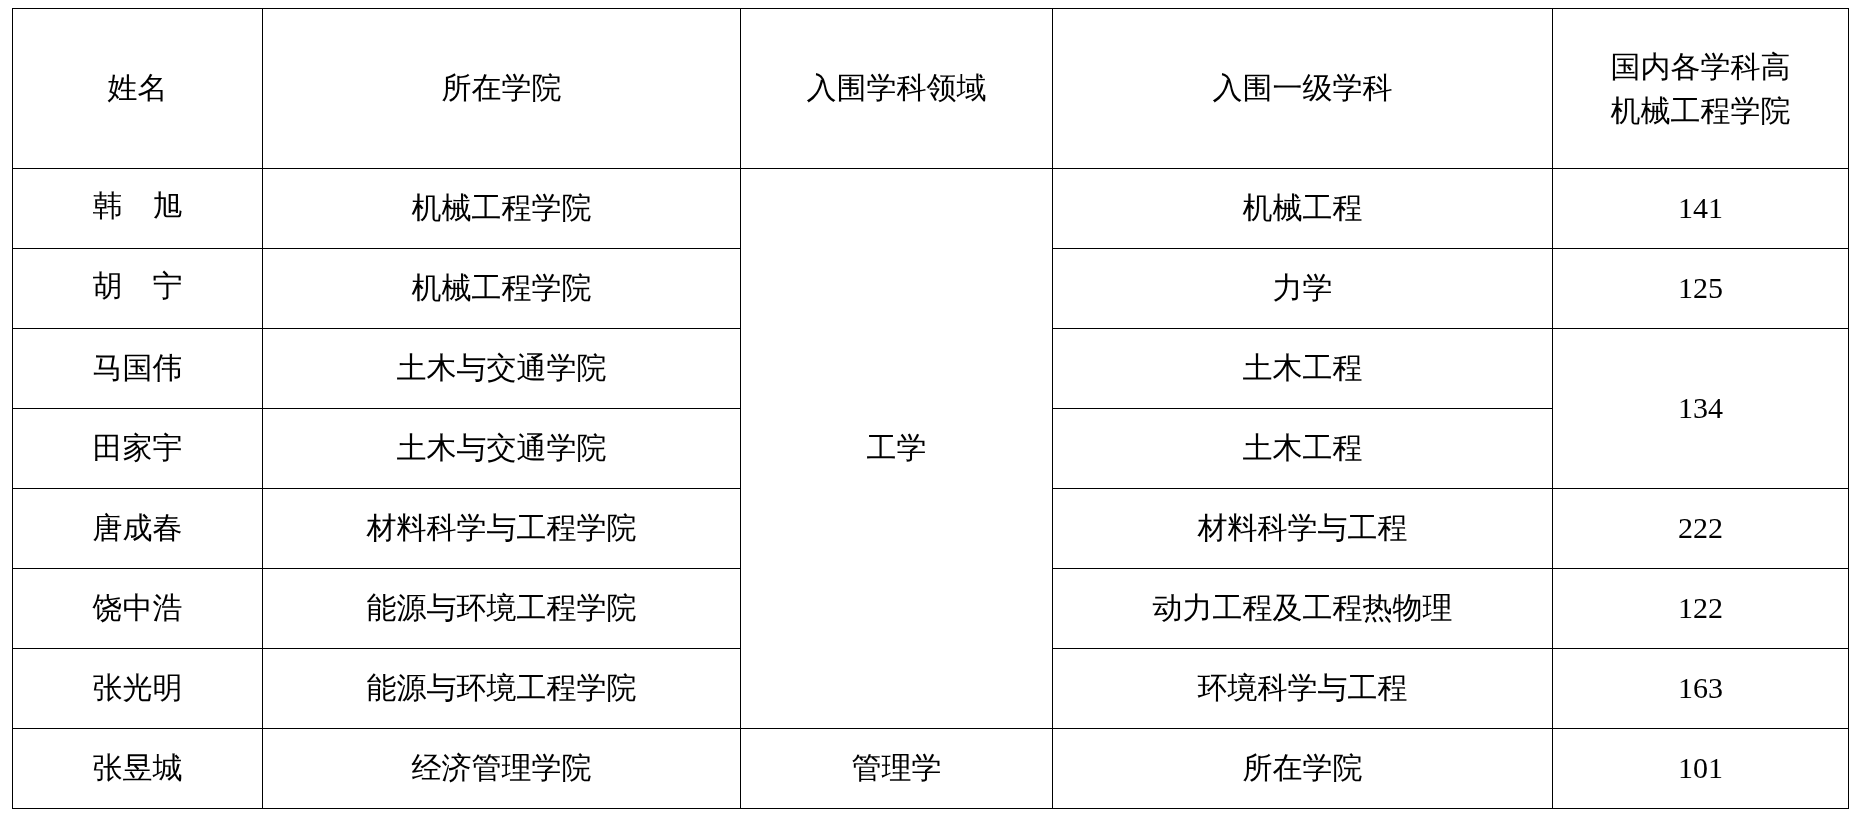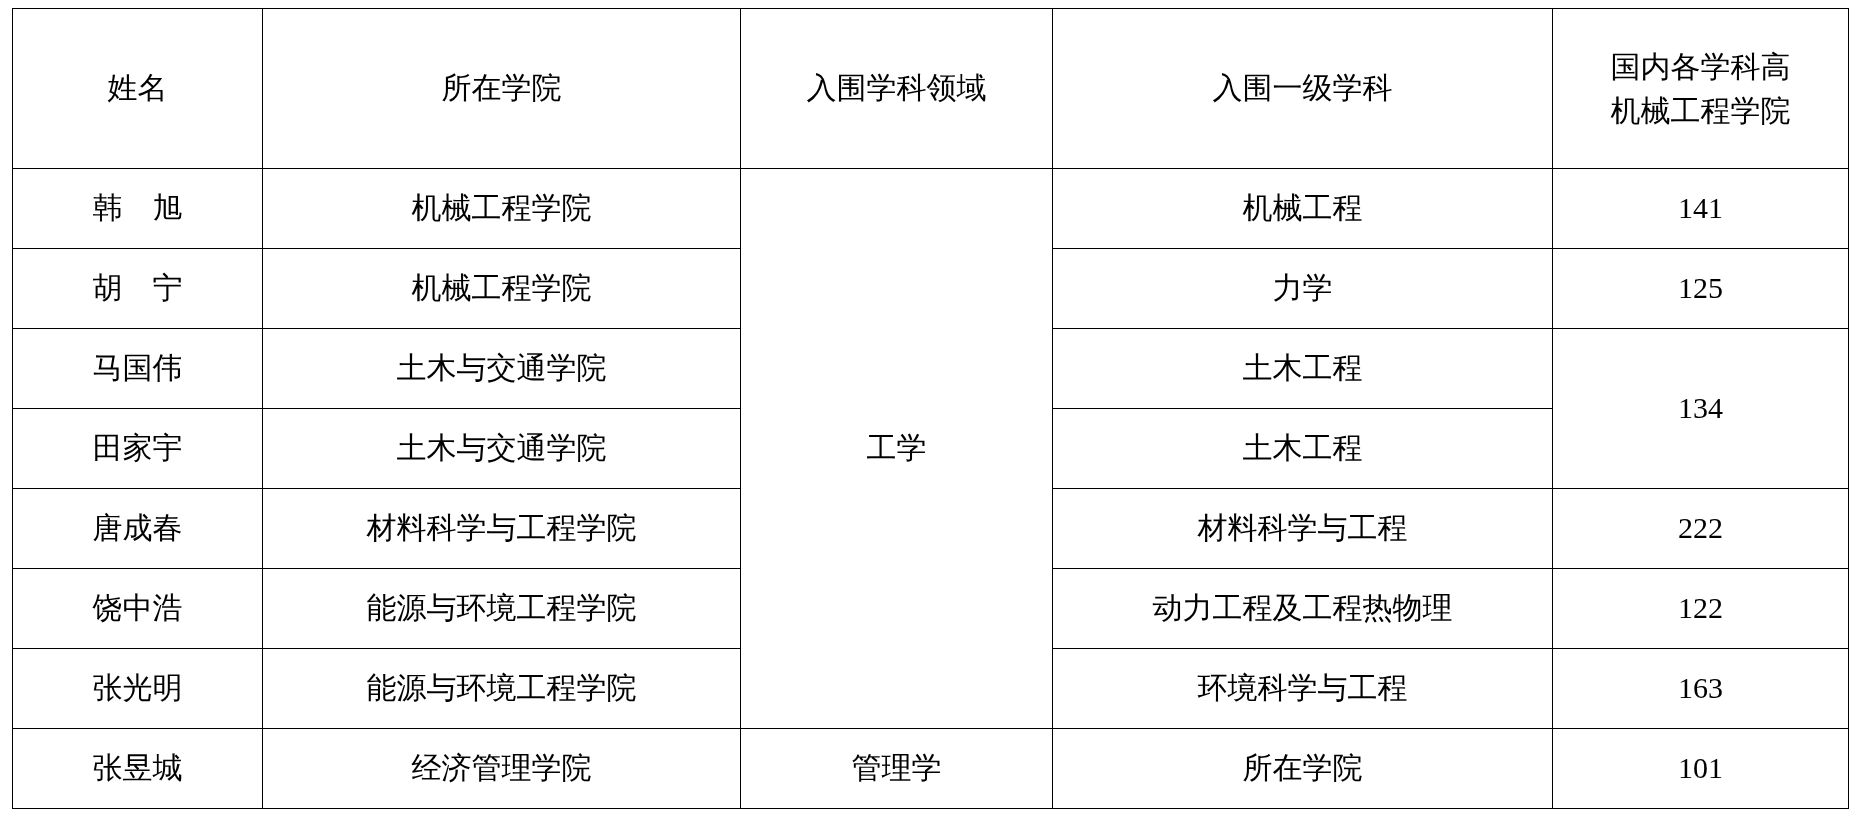--- a/index.html
+++ b/index.html
@@ -55,20 +55,21 @@
   }
   tbody td {
     height: 80px;
   }
   td.align-left {
     text-align: left;
     padding-left: 18px;
   }
   .name-spaced {
     letter-spacing: 0.0em;
+    font-family: Liberation Mono, monospace;
   }
   .two-line {
     display: block;
   }
 </style>
 </head>
 <body>
 
 <div class="page">
   <table class="hc-table">

